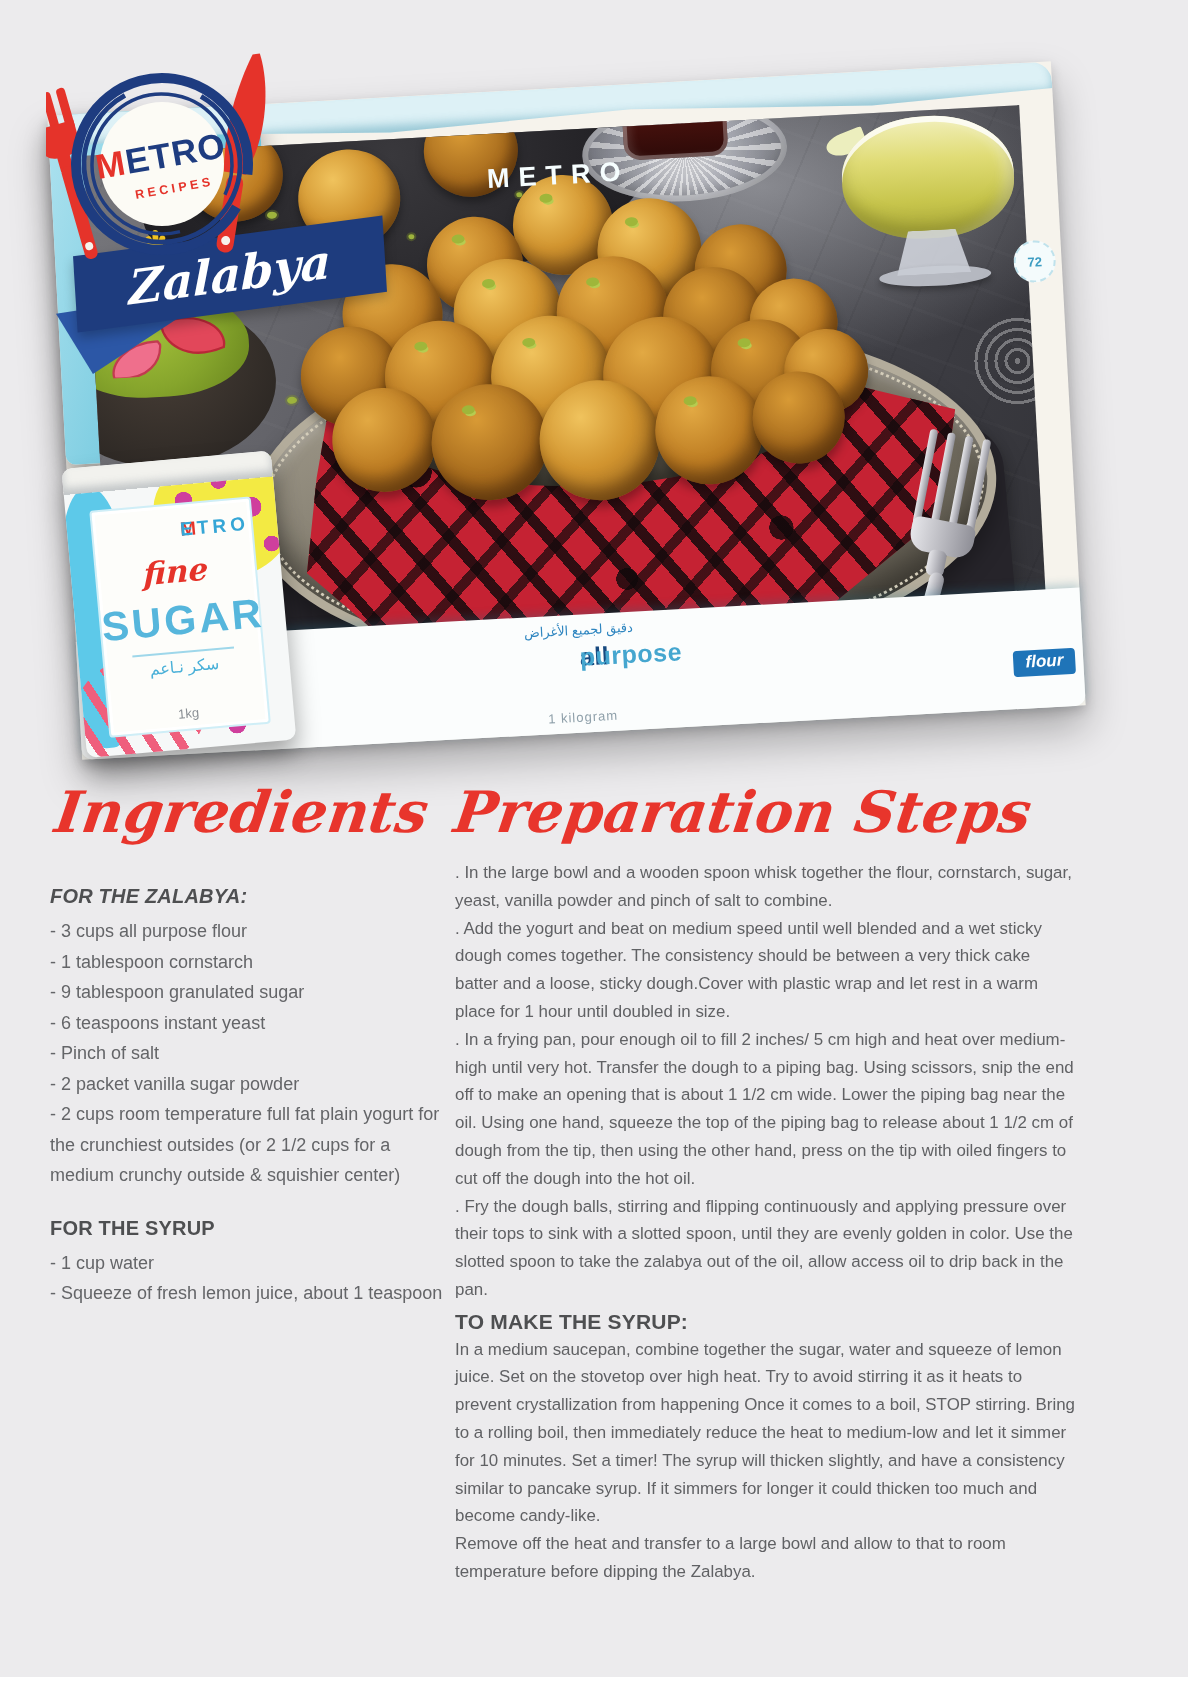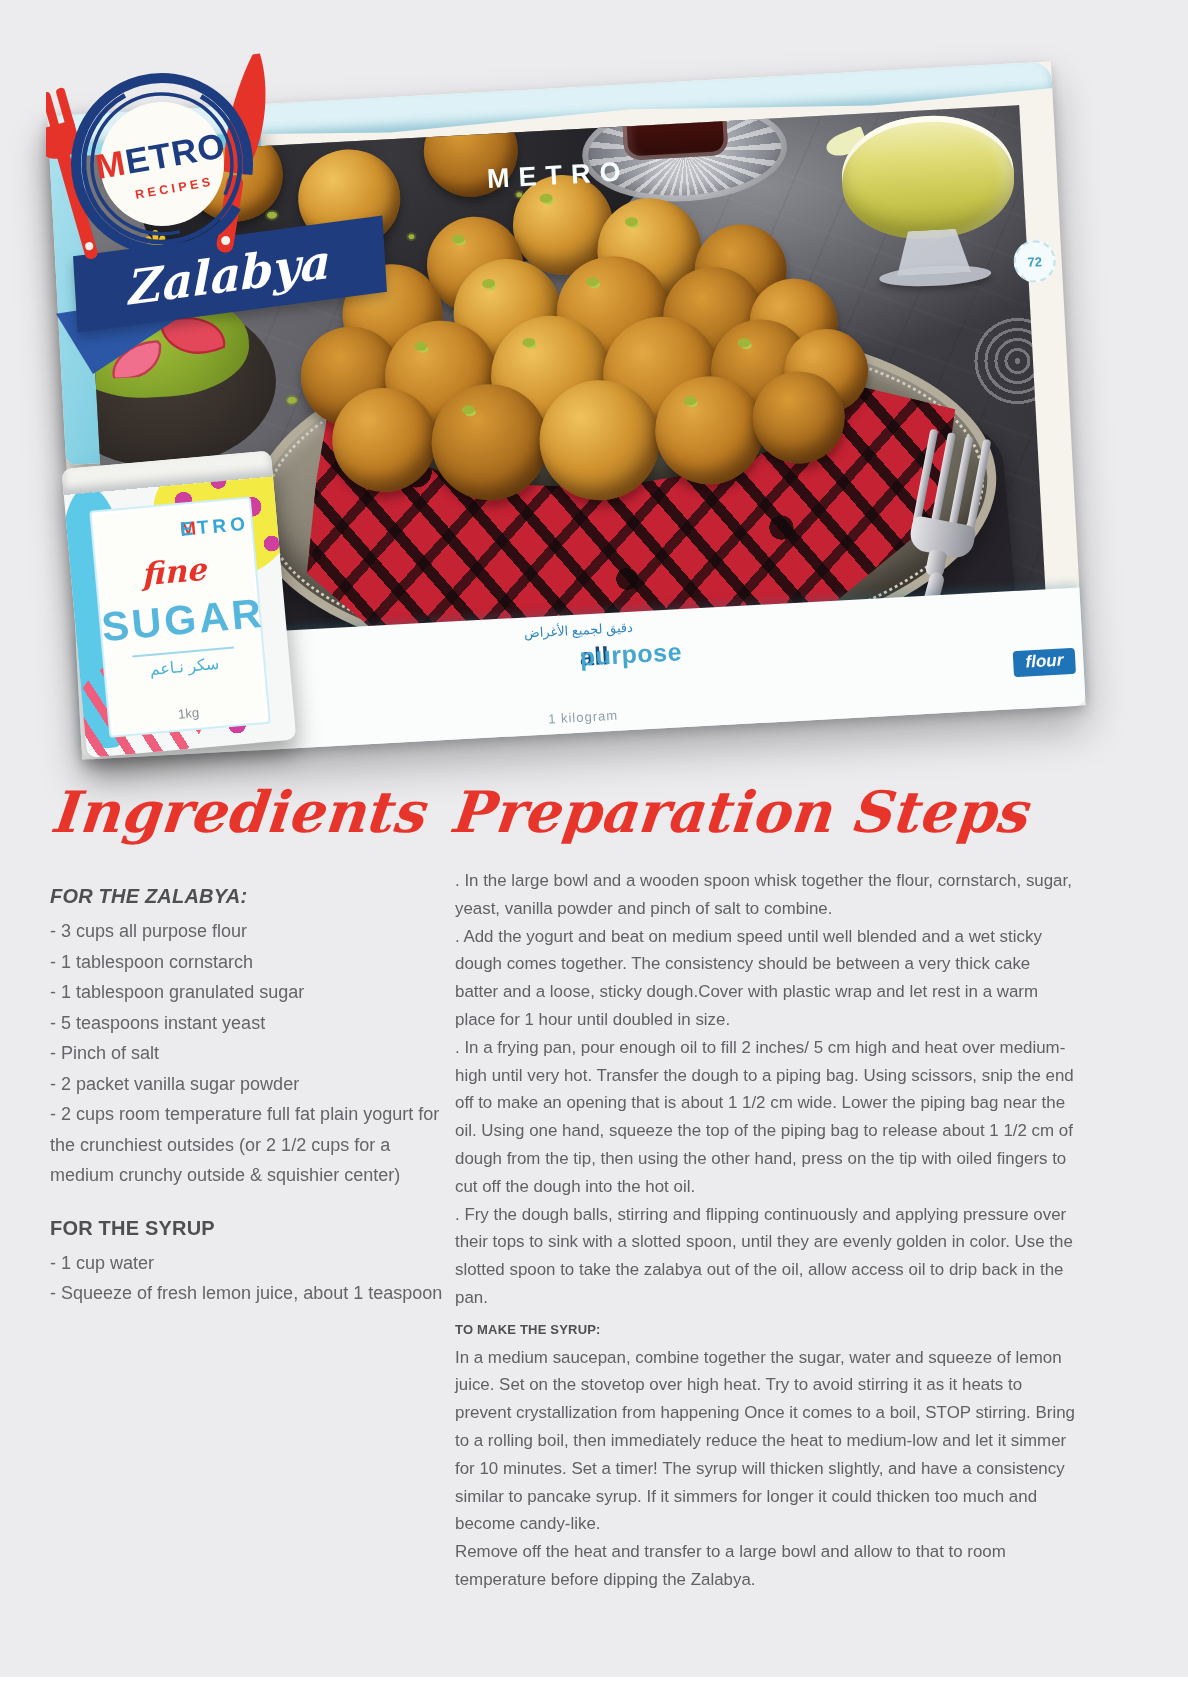--- a/index.html
+++ b/index.html
@@ -146,23 +146,23 @@
 
   
   .script-h{color:#e8352c;font-family:"DejaVu Serif",serif;font-style:italic;font-weight:700;
      transform:skewX(-8deg);margin:0 0 6px 0;white-space:nowrap;}
   .ingredients{position:absolute;left:50px;top:778px;width:402px;}
   .ingredients .script-h{font-size:57px;margin-left:6px;}
   .prep{position:absolute;left:455px;top:778px;width:622px;}
   .prep .script-h{font-size:57px;}
   .sec-title{color:#4e4f51;font-weight:700;font-size:20px;margin:26px 0 8px 0;letter-spacing:.2px;}
   .ing-list{list-style:none;margin:0;padding:0;color:#646568;font-size:18px;line-height:30.5px;}
-  .prep-body{color:#606164;font-size:16.9px;line-height:27.8px;margin-top:22px;}
+  .prep-body{color:#606164;font-size:16.9px;line-height:27.8px;margin-top:14px;}
   .prep-body p{margin:0;}
-  .prep .sec-title{margin:4px 0 0 0;font-size:13px;}
+  .prep .sec-title{margin:4px 0 0 0;font-size:21px;}
 </style>
 </head>
 <body>
 
 <div class="page">
 
   <div class="polaroid">
     <div class="photo">
       <div class="stone-tex"></div>
 
@@ -324,22 +324,22 @@
     </svg>
   </div>
 
   <section class="ingredients">
     <h2 class="script-h">Ingredients</h2>
     <div class="sec-title" style="margin-top:40px;font-style:italic;">FOR THE ZALABYA:</div>
     <ul class="ing-list">
 
     <li>- 3 cups  all purpose flour</li>
         <li>- 1 tablespoon cornstarch</li>
-        <li>- 1 tablespoon granulated sugar</li>
-        <li>- 5 teaspoons instant yeast</li>
+        <li>- 9 tablespoon granulated sugar</li>
+        <li>- 6 teaspoons instant yeast</li>
         <li>- Pinch of salt</li>
         <li>- 2 packet vanilla sugar powder</li>
         <li>- 2 cups room temperature full fat plain yogurt for the crunchiest outsides (or 2 1/2 cups for a medium crunchy outside &amp; squishier center)</li>
       </ul>
     <div class="sec-title">FOR THE SYRUP</div>
     <ul class="ing-list">
 
         <li>- 1 cup water</li>
         <li>- Squeeze of fresh lemon juice, about 1 teaspoon</li>
       </ul>

